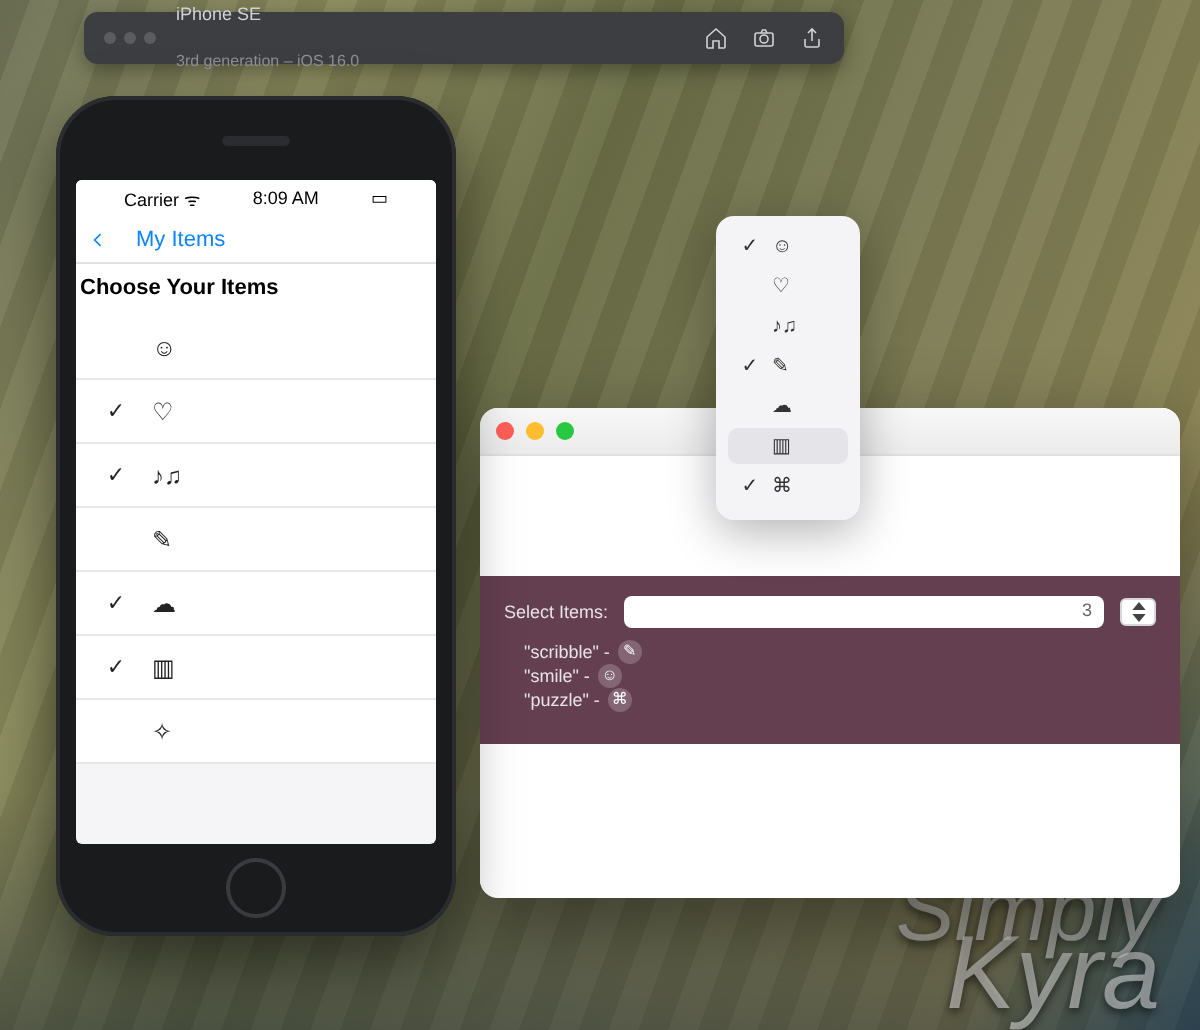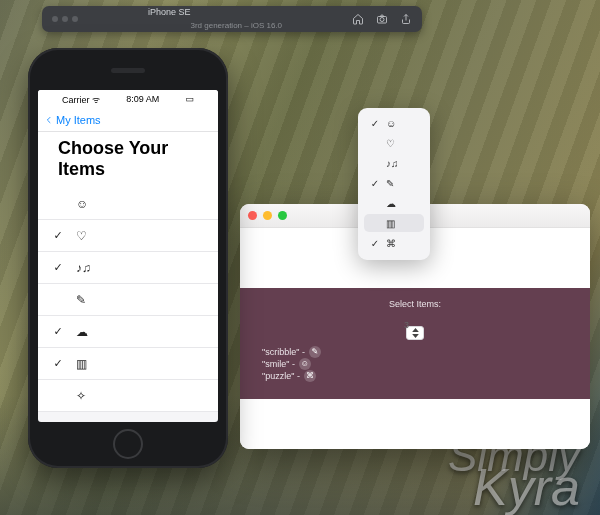--- a/index.html
+++ b/index.html
@@ -7,51 +7,51 @@
   body{background:linear-gradient(115deg,#6e7256 0%,#8a8a5c 20%,#6b6f47 40%,#7a7a54 60%,#8c8454 85%,#3a5b6a 100%);position:relative;}
   
   body::before{content:"";position:absolute;left:0;right:0;top:0;height:100%;background:
     repeating-linear-gradient(110deg,rgba(0,0,0,.06) 0 14px,rgba(255,255,255,.04) 14px 28px);}
   body::after{content:"";position:absolute;left:0;right:0;bottom:0;height:120px;background:linear-gradient(to top,rgba(30,40,50,.45),transparent);}
 
   
   .sim-banner{position:absolute;top:6px;left:42px;width:380px;height:26px;border-radius:7px;background:#3c3e42;color:#cfd2d6;display:flex;align-items:center;padding:0 10px;font-size:9px;gap:10px;box-shadow:0 3px 10px rgba(0,0,0,.35);}
   .sim-banner .dots{display:flex;gap:4px;}
   .sim-banner .dots span{width:6px;height:6px;border-radius:50%;background:#5b5d61;display:block;}
-  .sim-banner .info{display:flex;line-height:1.05;flex:1;justify-content:center;}
+  .sim-banner .info{display:flex;flex-direction:column;line-height:1.05;flex:1;}
   .sim-banner .info .sub{color:#8c8f93;font-size:8px;margin-top:14px;}
   .sim-banner .ico{display:flex;gap:12px;align-items:center;margin-left:auto;}
   .sim-banner .ico svg{width:12px;height:12px;fill:none;stroke:#cfd2d6;stroke-width:1.6;}
 
   
   .iphone{position:absolute;top:48px;left:28px;width:200px;height:420px;border-radius:30px;background:#1a1b1d;box-shadow:0 12px 30px rgba(0,0,0,.5),inset 0 0 0 2px #2b2c2f;z-index:3;}
   .iphone .screen{position:absolute;top:42px;left:10px;right:10px;bottom:46px;background:#f5f5f7;border-radius:3px;overflow:hidden;}
   .iphone .speaker{position:absolute;top:20px;left:50%;transform:translateX(-50%);width:34px;height:5px;border-radius:3px;background:#2b2c2f;}
   .iphone .homebtn{position:absolute;bottom:9px;left:50%;transform:translateX(-50%);width:30px;height:30px;border-radius:50%;border:2px solid #3a3b3e;}
 
   .statusbar{height:18px;display:flex;align-items:center;justify-content:space-between;padding:0 24px;font-size:9px;color:#000;background:#fff;}
-  .navbar{height:24px;display:flex;align-items:center;gap:2px;font-size:11px;color:#0a84ff;background:#fff;padding:0 6px;border-bottom:.5px solid #e2e2e4;}
+  .navbar{height:24px;display:flex;align-items:center;gap:14px;font-size:11px;color:#0a84ff;background:#fff;padding:0 6px;border-bottom:.5px solid #e2e2e4;}
   .navbar svg{width:10px;height:10px;stroke:#0a84ff;fill:none;stroke-width:2;}
-  .title{background:#fff;padding:6px 20px 8px;font-size:18px;font-weight:700;color:#000;}
+  .title{background:#fff;padding:6px 2px 8px;font-size:11px;font-weight:700;color:#000;}
   .list{background:#f5f5f7;}
   .row{height:32px;display:flex;align-items:center;gap:12px;padding:0 14px;background:#fff;border-bottom:.5px solid #e7e7ea;font-size:12px;color:#111;}
   .row .chk{width:12px;text-align:center;color:#222;font-size:11px;}
   .row .sym{color:#222;}
 
   
   .macwin{position:absolute;top:204px;left:240px;width:350px;height:245px;border-radius:9px;background:#fff;box-shadow:0 14px 40px rgba(0,0,0,.45);overflow:hidden;z-index:2;}
   .mac-titlebar{height:24px;background:linear-gradient(#f8f7f7,#ecebeb);border-bottom:1px solid #e2e1e1;display:flex;align-items:center;padding:0 8px;gap:6px;}
   .traffic{display:flex;gap:6px;}
   .traffic span{width:9px;height:9px;border-radius:50%;display:block;}
   .tl-red{background:#ff5f57;}
   .tl-yel{background:#febc2e;}
   .tl-grn{background:#28c840;}
   .mac-body{padding-top:60px;}
   .section-purple{background:#643f50;color:#e9e3e7;padding:10px 12px 16px;font-size:9px;line-height:1.35;position:relative;}
-  .select-line{display:flex;align-items:center;gap:8px;margin-bottom:6px;flex-direction:column;}
+  .select-line{display:flex;align-items:center;gap:8px;margin-bottom:6px;}
   .select-label{white-space:nowrap;}
   .select-field{flex:1;height:16px;background:#fff;border-radius:4px;position:relative;}
   .stepper{width:18px;height:14px;background:#fff;border-radius:3px;display:flex;flex-direction:column;border:1px solid #d8d8dc;}
   .stepper div{flex:1;display:flex;align-items:center;justify-content:center;}
   .stepper svg{width:7px;height:4px;fill:#444;}
   .section-purple .line{display:flex;align-items:center;gap:4px;margin-left:10px;}
   .badge-circ{display:inline-flex;width:12px;height:12px;border-radius:50%;background:rgba(255,255,255,.2);align-items:center;justify-content:center;font-size:8px;color:#fff;}
   .mac-lower{height:70px;background:#fff;}
 
   

